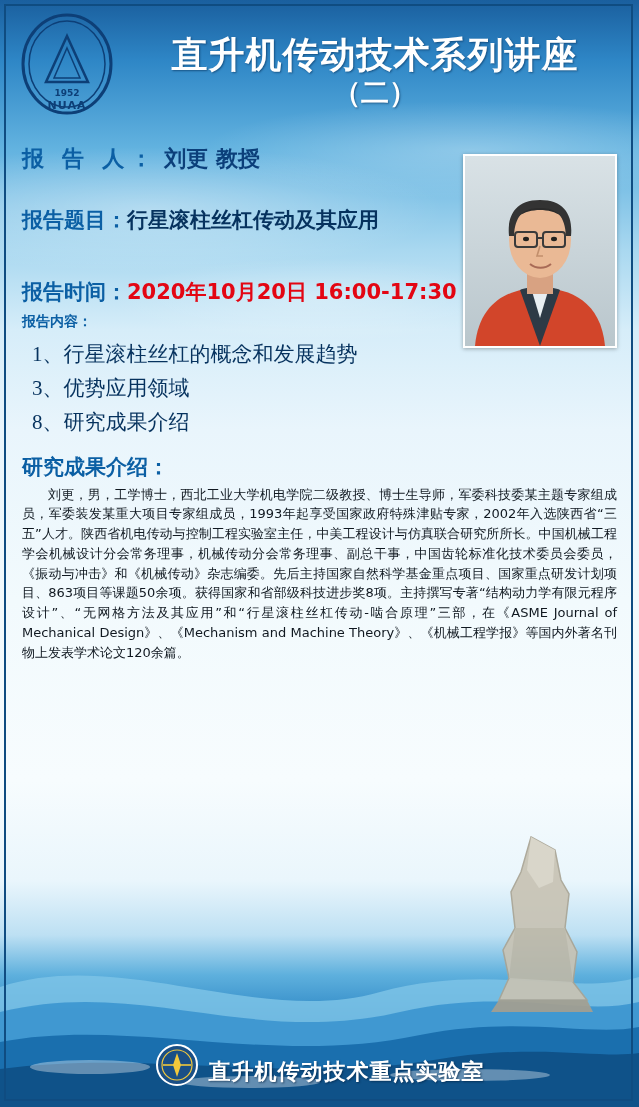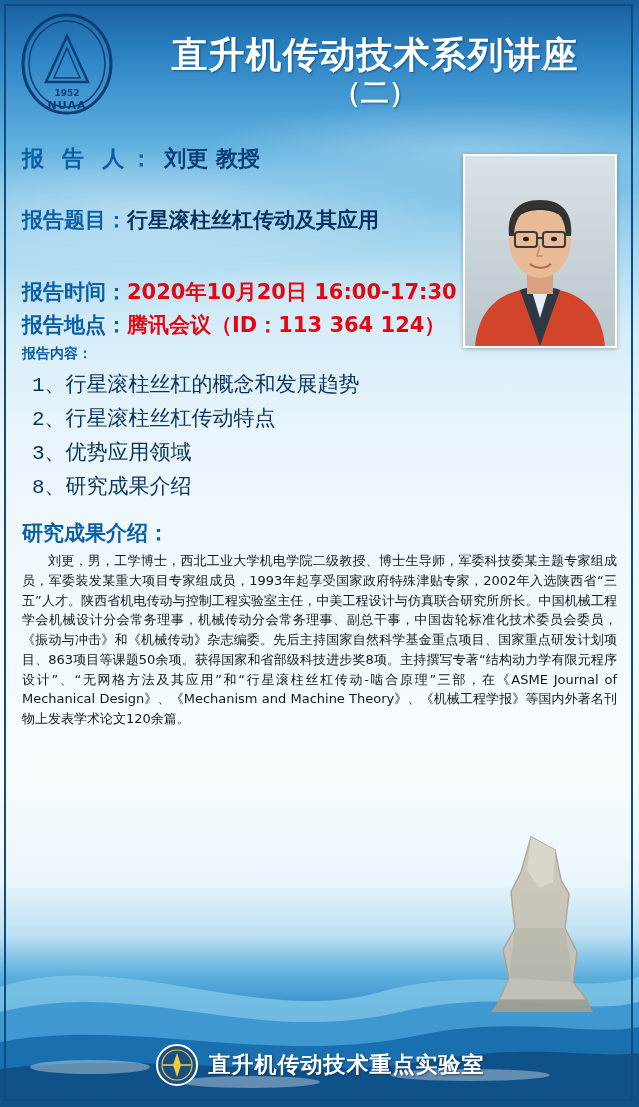--- a/index.html
+++ b/index.html
@@ -167,21 +167,21 @@
     font-family: "DejaVu Sans", sans-serif;
   }
   .agenda {
     margin: 6px 0 0 10px;
     padding: 0;
     list-style: none;
   }
   .agenda li {
     font-size: 21px;
     color: #06325e;
-    font-family: Liberation Mono, monospace;
+    font-family: Liberation Serif, serif;
     line-height: 1.62;
   }
   .bio-head {
     margin-top: 14px;
     font-size: 21px;
     color: #0b5fa4;
     font-weight: bold;
     font-family: "DejaVu Sans", sans-serif;
   }
   .bio {
@@ -198,21 +198,21 @@
   
   .footer {
     position: absolute;
     left: 0;
     bottom: 16px;
     width: 639px;
     text-align: center;
   }
   .footer-inner {
     display: inline-flex;
-    align-items: center;
+    align-items: flex-end;
     gap: 10px;
   }
   .footer-logo {
     width: 44px;
     height: 44px;
   }
   .footer-text {
     font-size: 22px;
     font-weight: bold;
     color: #ffffff;
@@ -308,29 +308,25 @@
     </div>
 
     <div class="row-topic">
       <span class="lbl">报告题目：</span><span class="val">行星滚柱丝杠传动及其应用</span>
     </div>
 
     <div class="row-time">
       <div>
         <span class="lbl">报告时间：</span><span class="val-red">2020年10月20日  16:00-17:30</span>
       </div>
-      <div>
-        <span class="lbl">报告地点：</span><span class="val-red">腾讯会议（ID：113 364 124）</span>
-      </div>
     </div>
 
     <div class="section-head">报告内容：</div>
     <ul class="agenda">
       <li>1、行星滚柱丝杠的概念和发展趋势</li>
-      <li>2、行星滚柱丝杠传动特点</li>
       <li>3、优势应用领域</li>
       <li>8、研究成果介绍</li>
     </ul>
 
     <div class="bio-head">研究成果介绍：</div>
     <div class="bio">刘更，男，工学博士，西北工业大学机电学院二级教授、博士生导师，军委科技委某主题专家组成员，军委装发某重大项目专家组成员，1993年起享受国家政府特殊津贴专家，2002年入选陕西省“三五”人才。陕西省机电传动与控制工程实验室主任，中美工程设计与仿真联合研究所所长。中国机械工程学会机械设计分会常务理事，机械传动分会常务理事、副总干事，中国齿轮标准化技术委员会委员，《振动与冲击》和《机械传动》杂志编委。先后主持国家自然科学基金重点项目、国家重点研发计划项目、863项目等课题50余项。获得国家和省部级科技进步奖8项。主持撰写专著“结构动力学有限元程序设计”、“无网格方法及其应用”和“行星滚柱丝杠传动-啮合原理”三部，在《ASME Journal of Mechanical Design》、《Mechanism and Machine Theory》、《机械工程学报》等国内外著名刊物上发表学术论文120余篇。</div>
   </div>
 
   <div class="footer">
     <div class="footer-inner">

